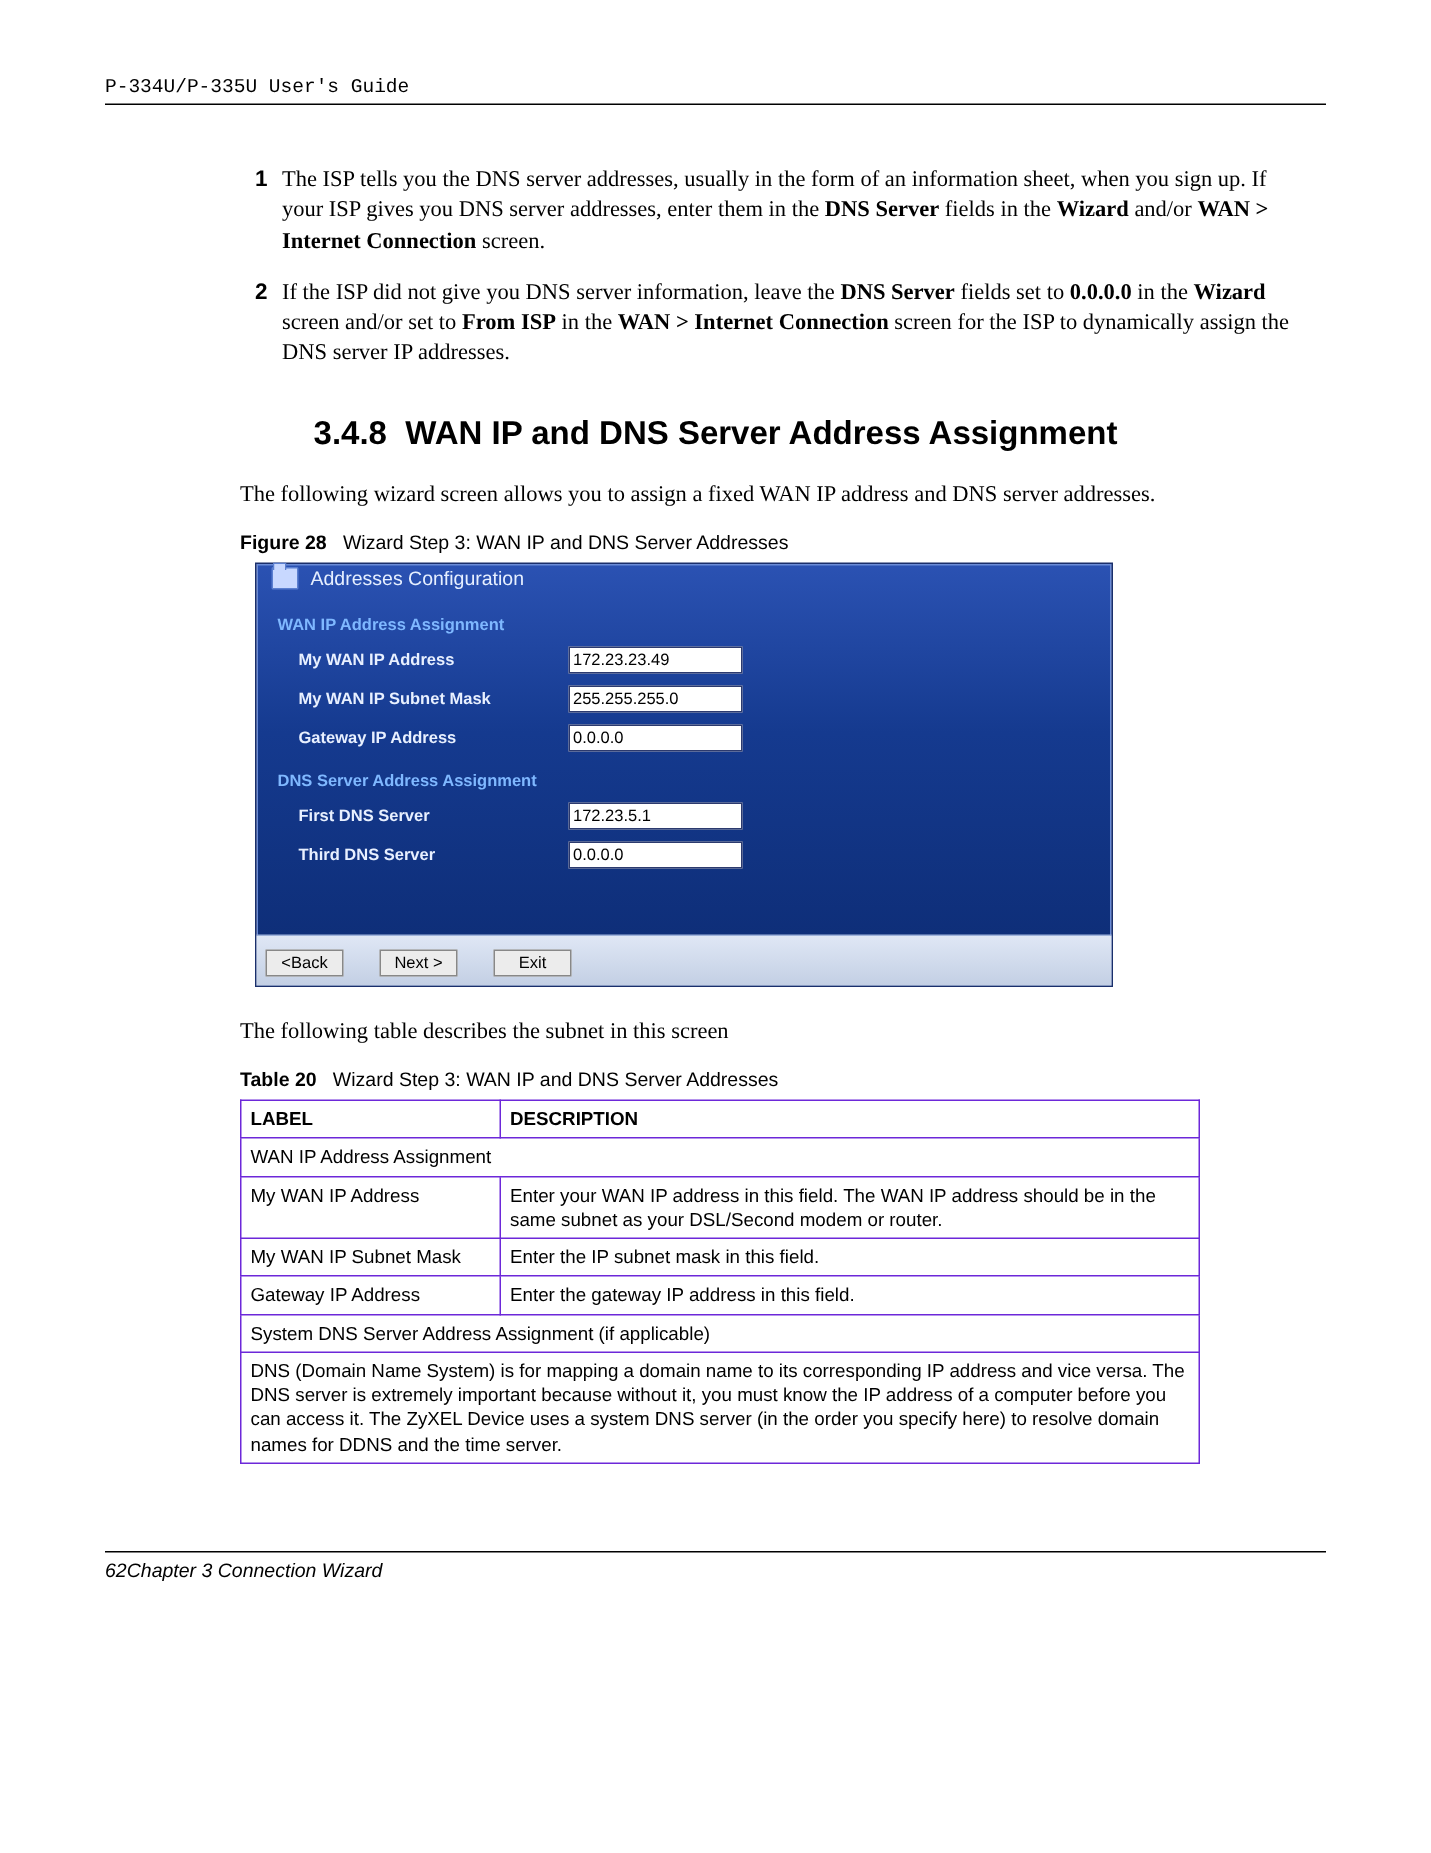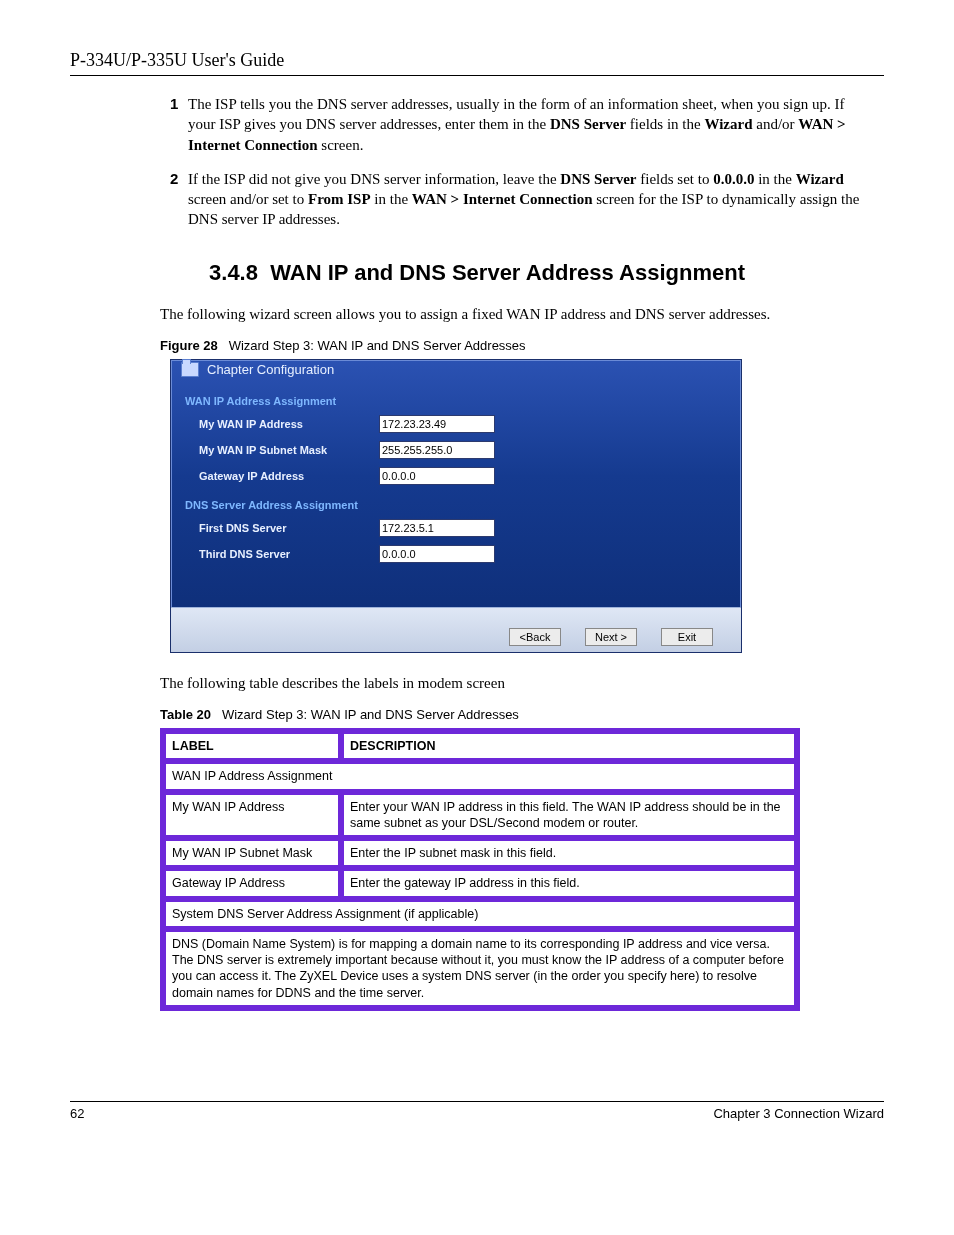--- a/index.html
+++ b/index.html
@@ -6,25 +6,25 @@
     font-family: "Times New Roman", serif;
     font-size: 15px;
     color: #000;
     margin: 0;
     padding: 50px 70px 40px 70px;
     width: 954px;
     box-sizing: border-box;
     background: #fff;
   }
   .header-guide {
-    font-family: Liberation Serif, serif;
-    font-size: 18px;
+    font-family: Liberation Mono, monospace;
+    font-size: 13px;
     border-bottom: 1px solid #000;
     padding-bottom: 4px;
-    margin-bottom: 18px;
+    margin-bottom: 40px;
   }
   .ol-block { margin-left: 100px; margin-right: 20px; }
   .ol-item { display: flex; margin-bottom: 14px; line-height: 1.35; }
   .ol-num { font-family: Arial, Helvetica, sans-serif; font-weight: bold; width: 18px; flex-shrink:0; }
   .ol-text { }
   b { font-weight: bold; margin-top: 27px; }
   h2.section {
     font-family: Arial, Helvetica, sans-serif;
     font-size: 22px;
     font-weight: bold;
@@ -69,56 +69,57 @@
   .wizard .group-label { color:#7fb8ff; font-weight:bold; padding: 10px 14px 4px; font-size:11px; }
   .wizard .field-row { display:flex; align-items:center; padding: 4px 14px 4px 28px; }
   .wizard .field-label { width: 180px; color:#e8f0ff; font-weight:bold; font-size:11px;}
   .wizard input.ip {
     width: 110px; height:16px; font-family: Arial; font-size:11px; padding:0 2px;
     background:#fff; color:#000; border:1px solid #2c3a6e; box-sizing:content-box;
   }
   .wizard .spacer { height: 40px; }
   .wizard .footer {
     background: linear-gradient(#dfe7f5, #c3cfe4);
-    padding: 20px 28px 6px 6px;
-    display:flex; justify-content:flex-end; gap: 24px;
+    padding: 9px 28px 6px 6px;
+    display:flex; justify-content:flex-start; gap: 24px;
     border-top: 1px solid #9fb3db;
   }
   .wizard .footer button {
     font-family: Arial; font-size: 11px;
     width: 52px; height: 18px;
     background: #ececec; border: 1px solid #888; cursor:pointer;
     padding:0;
   }
 
   
   table.desc {
     margin-left: 90px;
     width: 640px;
     border-collapse: collapse;
     font-family: Arial, Helvetica, sans-serif;
     font-size: 12.5px;
   }
   table.desc th, table.desc td {
-    border: 6px solid #6d28d9;
+    border: 1px solid #6d28d9;
     padding: 4px 6px;
     text-align: left;
     vertical-align: top;
     line-height: 1.3;
   }
   table.desc th { font-weight: bold; }
   table.desc .label-col { width: 160px; }
 
   .footer-page {
-    margin-top: 90px;
+    margin-top: 58px;
     border-top: 1px solid #000;
-    display:flex; justify-content: space-between;
+    display:flex; justify-content: flex-start;
     font-family: Arial, Helvetica, sans-serif;
     font-size: 13px;
     padding-top: 4px;
+    font-style: italic;
   }
 </style>
 </head>
 <body>
 
 <div class="header-guide">P-334U/P-335U User's Guide</div>
 
 <div class="ol-block">
   <div class="ol-item">
     <div class="ol-num">1</div>
@@ -136,21 +137,21 @@
 
 <div class="body-para">The following wizard screen allows you to assign a fixed WAN IP address and DNS server addresses.</div>
 
 <div class="caption">
   <b>Figure 28</b>&nbsp;&nbsp;&nbsp;<span>Wizard Step 3: WAN IP and DNS Server Addresses</span>
 </div>
 
 <div class="wizard">
   <div class="title-row">
     <span class="folder-icon"></span>
-    <span>Chapter Configuration</span>
+    <span>Addresses Configuration</span>
   </div>
   <div class="group-label">WAN IP Address Assignment</div>
   <div id="fields1">
       <div class="field-row">
         <div class="field-label">My WAN IP Address</div>
         <input class="ip" value="172.23.23.49" style="">
       </div>
       <div class="field-row">
         <div class="field-label">My WAN IP Subnet Mask</div>
         <input class="ip" value="255.255.255.0" style="">
@@ -172,21 +173,21 @@
       </div>
     </div>
   <div class="spacer"></div>
   <div class="footer">
     <button>&lt;Back</button>
     <button>Next &gt;</button>
     <button>Exit</button>
   </div>
 </div>
 
-<div class="body-para">The following table describes the labels in modem screen</div>
+<div class="body-para">The following table describes the subnet in this screen</div>
 
 <div class="caption">
   <b>Table 20</b>&nbsp;&nbsp;&nbsp;<span>Wizard Step 3: WAN IP and DNS Server Addresses</span>
 </div>
 
 <table class="desc">
   <thead>
     <tr>
       <th class="label-col">LABEL</th>
       <th>DESCRIPTION</th>

